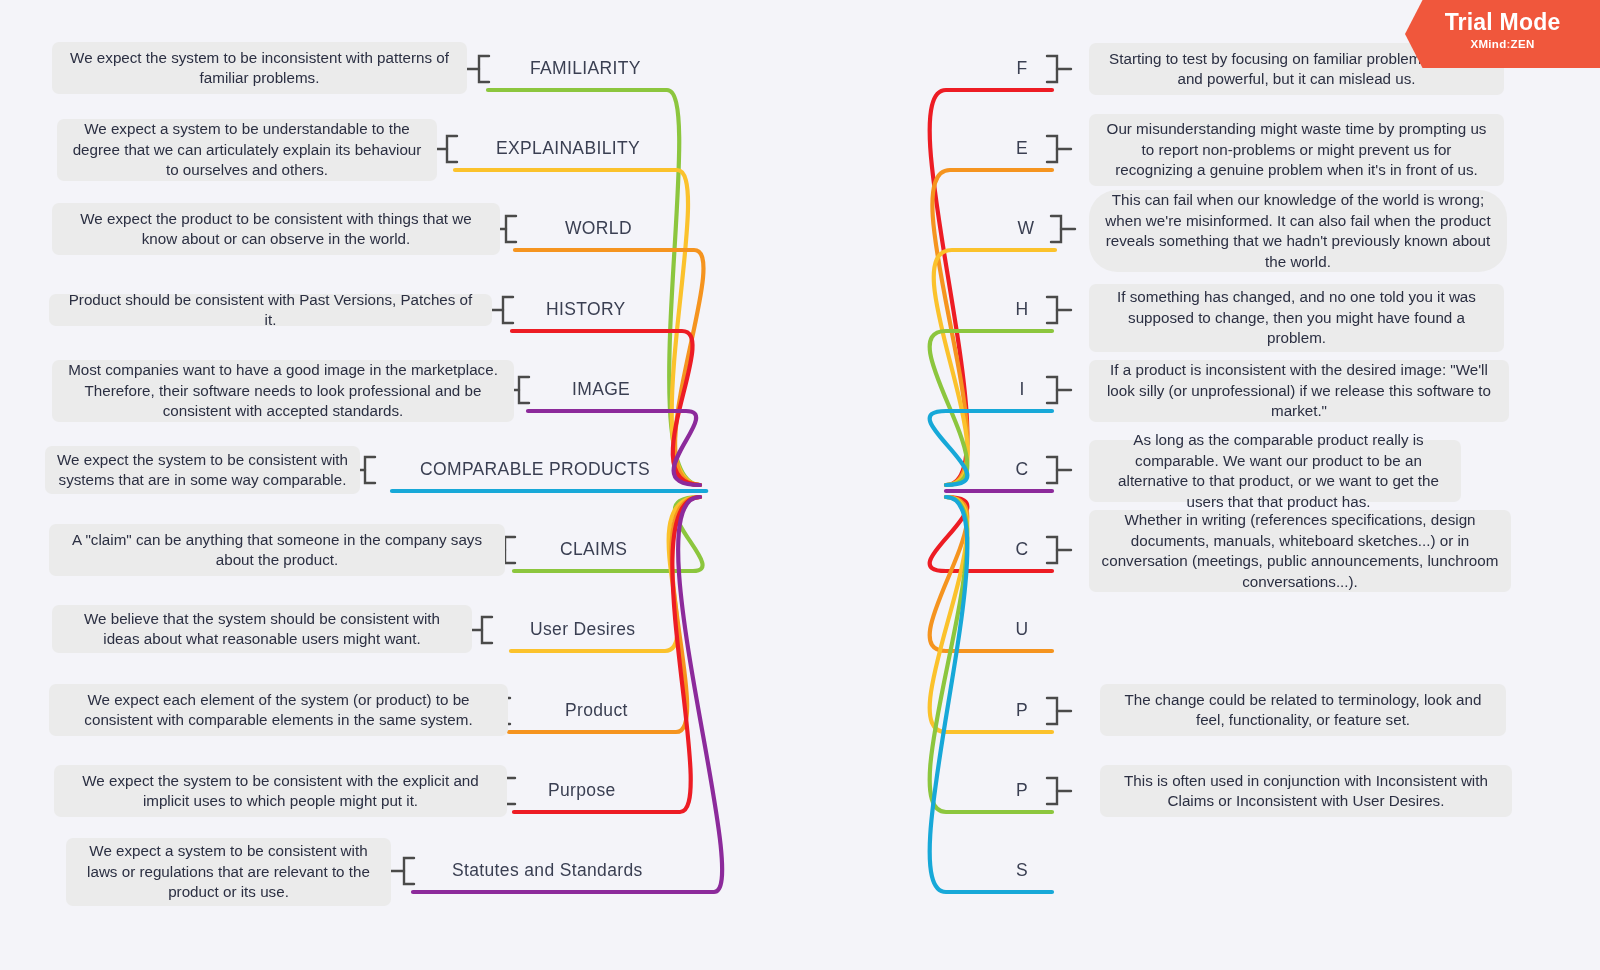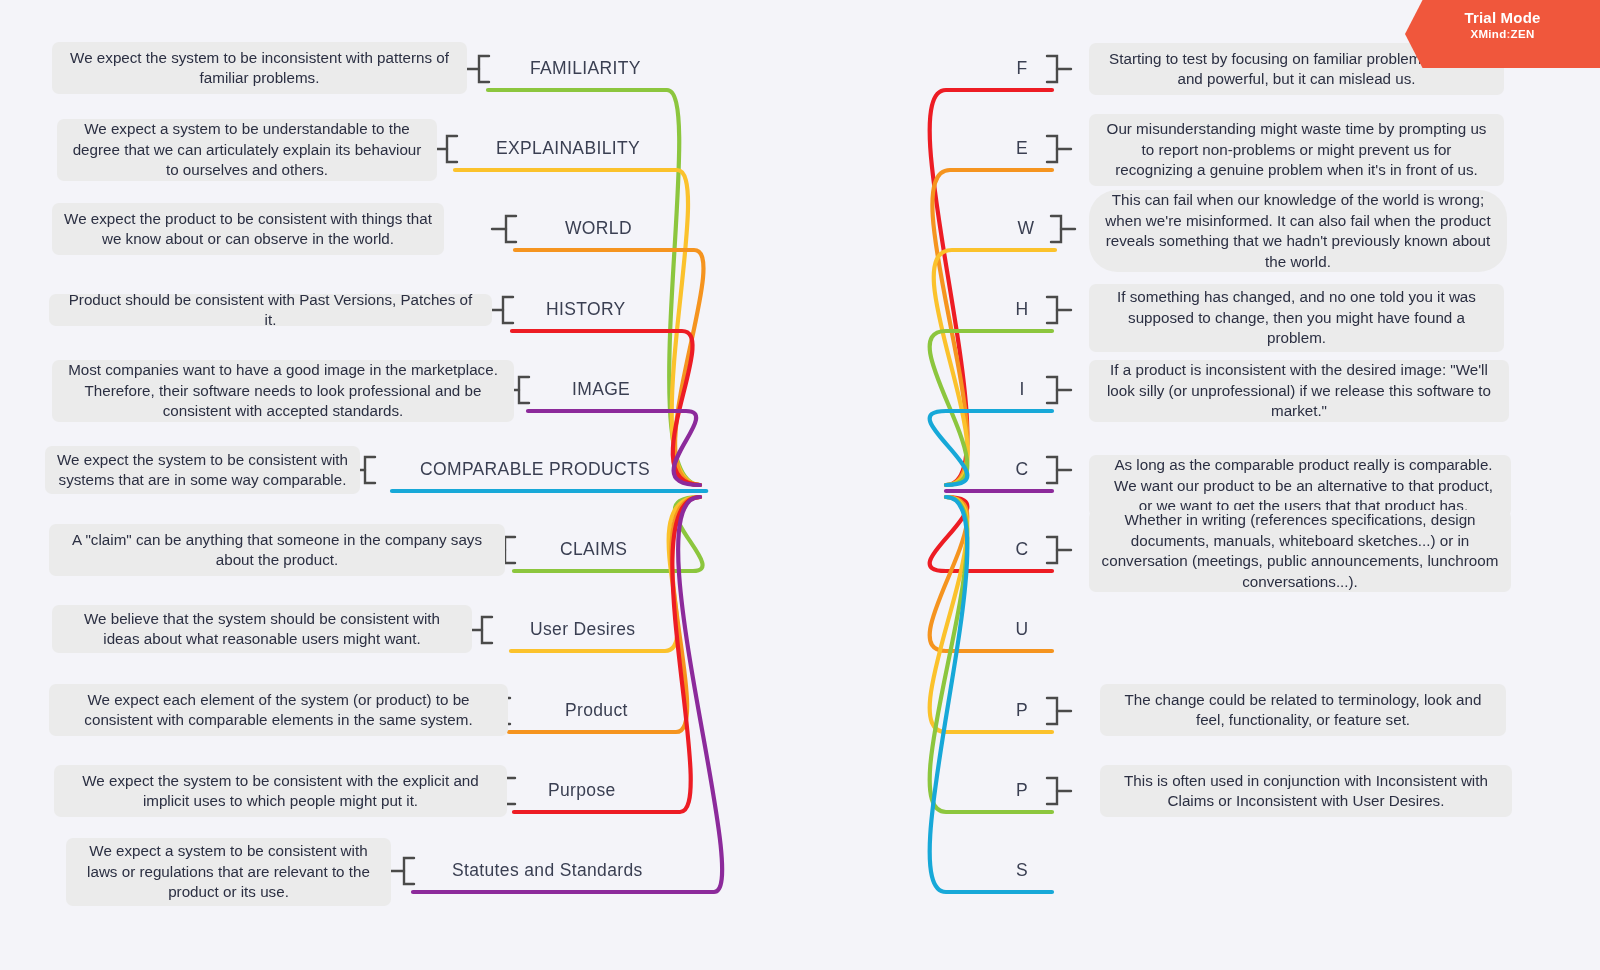--- a/index.html
+++ b/index.html
@@ -60,21 +60,21 @@
     position: absolute;
     top: 0px; right: 0px;
     width: 195px; height: 68px;
     background: #f0573c;
     clip-path: polygon(9% 0, 100% 0, 100% 100%, 9% 100%, 0 50%);
     z-index: 20;
     color: #fff;
     padding-top: 9px;
     text-align: center;
   }
-  .trial .t1 { font-size: 15px; font-weight: bold; letter-spacing: .2px; }
+  .trial .t1 { font-size: 23px; font-weight: bold; letter-spacing: .2px; }
   .trial .t2 { font-size: 11.5px; font-weight: bold; margin-top: 2px; letter-spacing: .3px; }
   .trial .t2 .sep { color: #ffd9cf; }
 </style>
 </head>
 <body>
 
 <div id="stage">
 
   <svg class="wires" id="wires" viewBox="0 0 1600 970" xmlns="http://www.w3.org/2000/svg">
       <path d="M 488 90 L 667 90 C 707 90 630 485 700 485" stroke="#8cc63e" stroke-width="4.2" fill="none" stroke-linecap="round"></path>
@@ -141,21 +141,21 @@
       <path d="M 946 497 C 1016 497 886 892 946 892 L 1052 892" stroke="#17a8d8" stroke-width="4.2" fill="none" stroke-linecap="round"></path>
     </svg>
 
   <div id="left-notes">
       <div class="note" style="left: 52px; top: 42px; width: 415px; height: 52px;">
         <span>We expect the system to be inconsistent with patterns of familiar problems.</span>
       </div>
       <div class="note" style="left: 57px; top: 119px; width: 380px; height: 62px;">
         <span>We expect a system to be understandable to the degree that we can articulately explain its behaviour to ourselves and others.</span>
       </div>
-      <div class="note" style="left: 52px; top: 203px; width: 392px; height: 52px;">
+      <div class="note" style="left: 52px; top: 203px; width: 448px; height: 52px;">
         <span>We expect the product to be consistent with things that we know about or can observe in the world.</span>
       </div>
       <div class="note" style="left: 49px; top: 294px; width: 443px; height: 32px;">
         <span>Product should be consistent with Past Versions, Patches of it.</span>
       </div>
       <div class="note" style="left: 52px; top: 360px; width: 462px; height: 62px;">
         <span>Most companies want to have a good image in the marketplace. Therefore, their software needs to look professional and be consistent with accepted standards.</span>
       </div>
       <div class="note" style="left: 45px; top: 446px; width: 315px; height: 48px;">
         <span>We expect the system to be consistent with systems that are in some way comparable.</span>
@@ -233,21 +233,21 @@
       </div>
       <div class="note" style="left: 1089px; top: 190px; width: 418px; height: 82px; border-radius: 28px;">
         <span>This can fail when our knowledge of the world is wrong; when we're misinformed. It can also fail when the product reveals something that we hadn't previously known about the world.</span>
       </div>
       <div class="note" style="left: 1089px; top: 284px; width: 415px; height: 68px;">
         <span>If something has changed, and no one told you it was supposed to change, then you might have found a problem.</span>
       </div>
       <div class="note" style="left: 1089px; top: 360px; width: 420px; height: 62px;">
         <span>If a product is inconsistent with the desired image: "We'll look silly (or unprofessional) if we release this software to market."</span>
       </div>
-      <div class="note" style="left: 1089px; top: 455px; width: 422px; height: 62px; padding-left: 19px;">
+      <div class="note" style="left: 1089px; top: 440px; width: 372px; height: 62px; padding-left: 19px;">
         <span>As long as the comparable product really is comparable. We want our product to be an alternative to that product, or we want to get the users that that product has.</span>
       </div>
       <div class="note" style="left: 1089px; top: 510px; width: 422px; height: 82px;">
         <span>Whether in writing (references specifications, design documents, manuals, whiteboard sketches...) or in conversation (meetings, public announcements, lunchroom conversations...).</span>
       </div>
       <div class="note" style="left: 1100px; top: 684px; width: 406px; height: 52px;">
         <span>The change could be related to terminology, look and feel, functionality, or feature set.</span>
       </div>
       <div class="note" style="left: 1100px; top: 765px; width: 412px; height: 52px;">
         <span>This is often used in conjunction with Inconsistent with Claims or Inconsistent with User Desires.</span>

